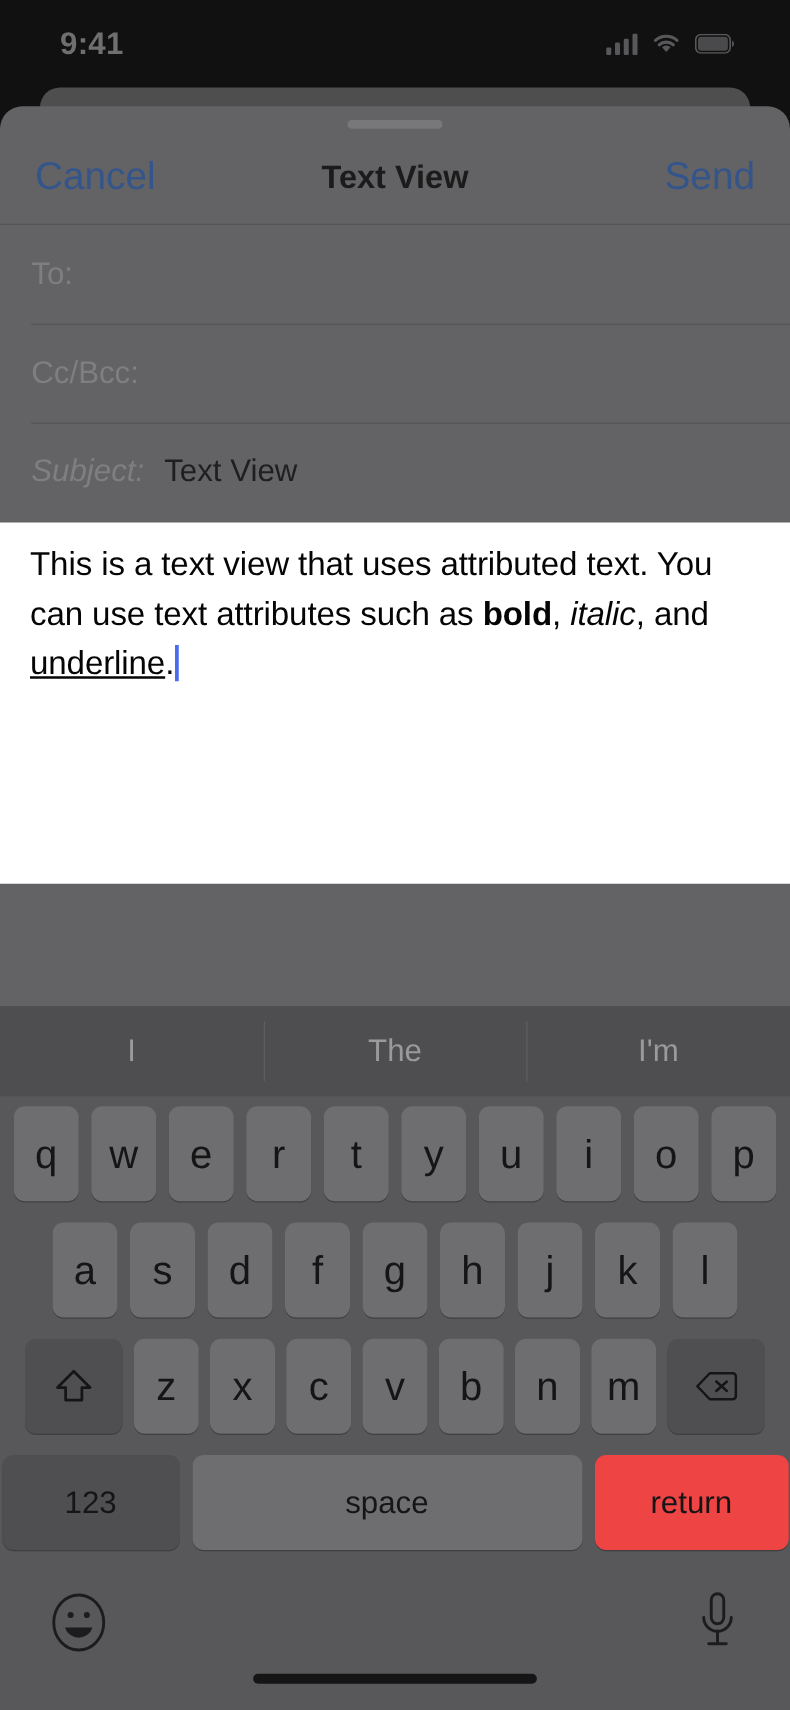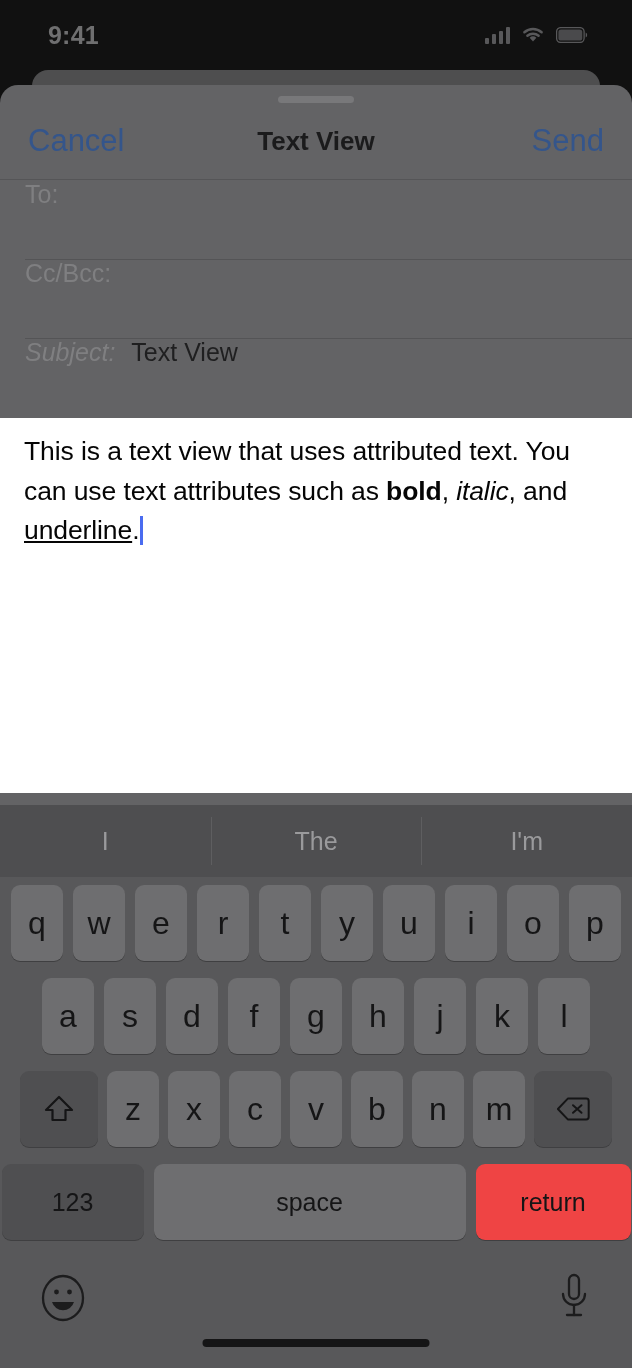--- a/index.html
+++ b/index.html
@@ -110,20 +110,21 @@
   .navbar-sep {
     height: 1px;
     background: #555557;
   }
 
   
   .field-row {
     position: relative;
     height: 79px;
     display: flex;
+    align-items: center;
     padding-left: 25px;
     box-sizing: border-box;
   }
   .field-row + .field-row::before,
   .field-row.with-top-rule::before {
     content: "";
     position: absolute;
     top: 0; left: 25px; right: 0;
     height: 1px;
     background: #545456;
@@ -137,21 +138,21 @@
   .field-value {
     font-size: 25px;
     color: #1f1f20;
   }
   .field-value.recipient { color: #34558b; }
 
   
   .body-area {
     position: absolute;
     top: 418px; left: 0; right: 0;
-    height: 375px;
+    height: 289px;
     background: #ffffff;
     z-index: 4;
     box-sizing: border-box;
     padding: 14px 24px 0 24px;
   }
   .body-text {
     font-size: 26.5px;
     line-height: 39.5px;
     color: #050505;
     letter-spacing: -0.1px;

